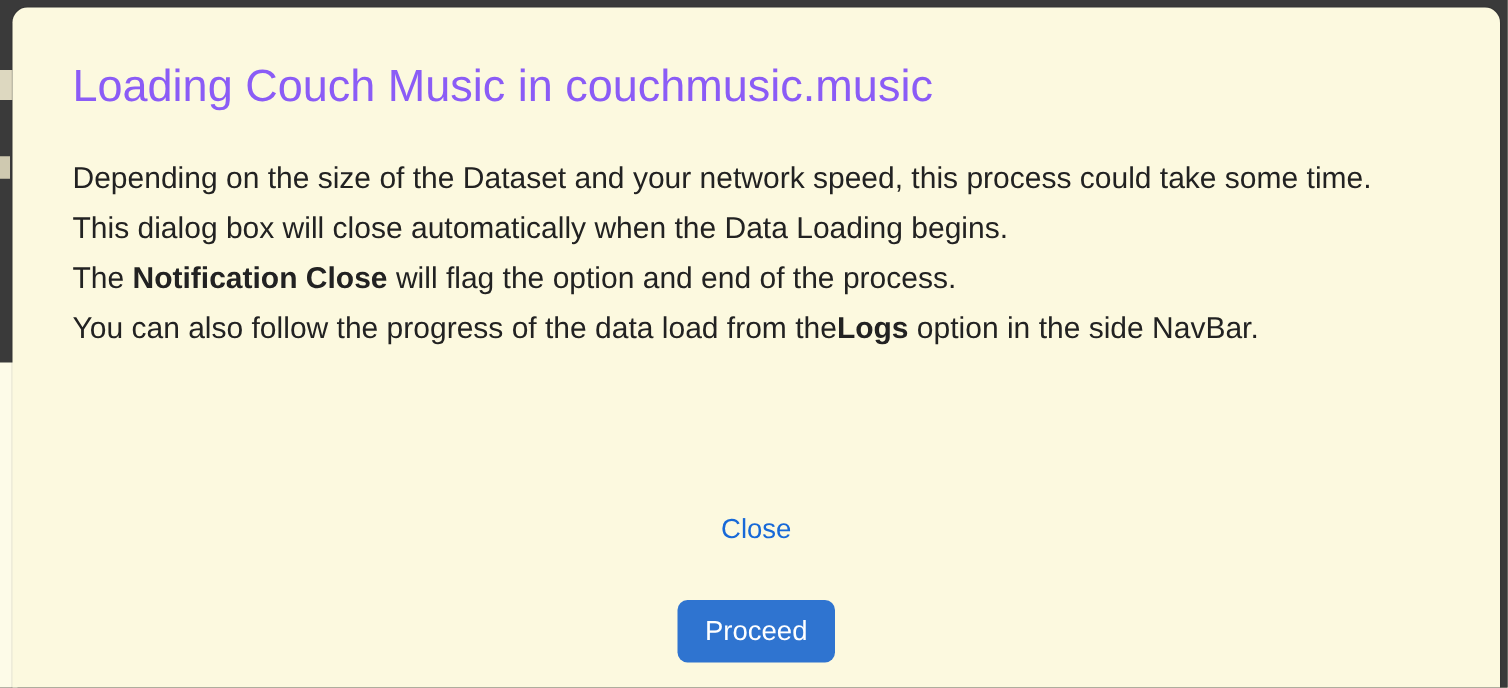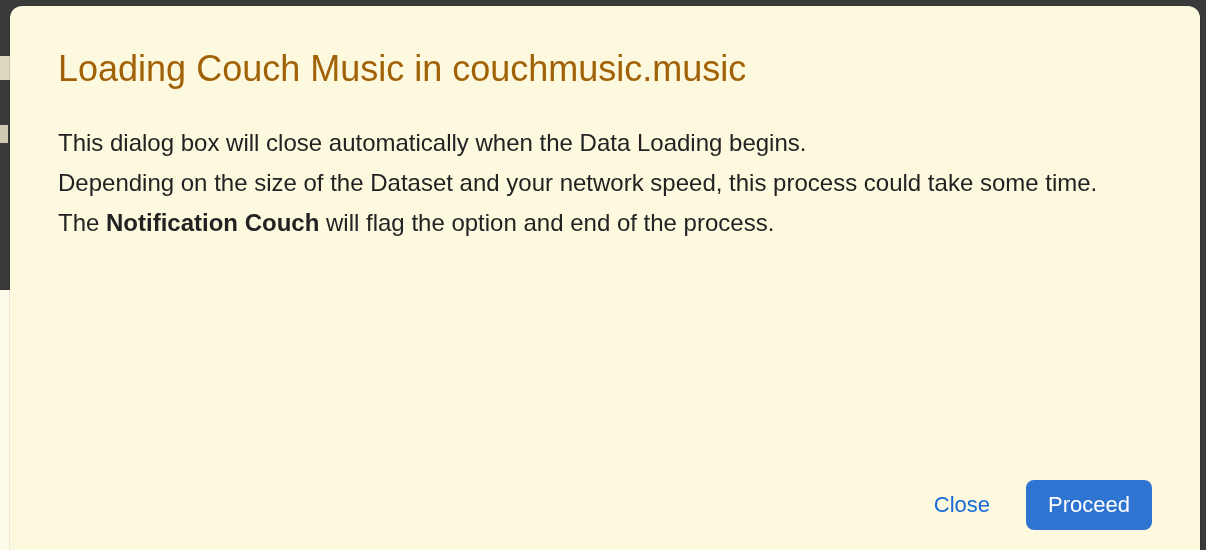--- a/index.html
+++ b/index.html
@@ -46,39 +46,40 @@
       border-top-left-radius: 12px;
       border-top-right-radius: 12px;
       padding: 40px 48px 20px 48px;
       display: flex;
       flex-direction: column;
       box-shadow: 0 0 0 1px rgba(0,0,0,0.08);
     }
     .modal-title {
       font-size: 36px;
       font-weight: 400;
-      color: #a16207;
+      color: #8b5cf6;
       margin: 0 0 32px 0;
       line-height: 1.25;
     }
     .modal-body {
       font-size: 24px;
       line-height: 1.67;
       color: #222;
       flex: 1;
     }
     .modal-body strong {
       font-weight: 700;
     }
     .modal-footer {
       display: flex;
       justify-content: flex-end;
       align-items: center;
-      gap: 14px;
+      gap: 32px;
       padding-top: 16px;
+      flex-direction: column;
     }
     .btn {
       font-size: 22px;
       padding: 12px 22px;
       border-radius: 8px;
       border: none;
       cursor: pointer;
       font-family: inherit;
     }
     .btn-link {
@@ -98,24 +99,27 @@
 <div class="backdrop">
   <div class="bg-frag-1"></div>
   <div class="bg-frag-2"></div>
   <div class="bg-frag-3"></div>
 </div>
 
 <div class="modal">
   <h1 class="modal-title">Loading Couch Music in couchmusic.music</h1>
 
   <div class="modal-body">
+    <div>Depending on the size of the Dataset and your network speed, this process could take some time.</div>
     <div>This dialog box will close automatically when the Data Loading begins.</div>
-    <div>Depending on the size of the Dataset and your network speed, this process could take some time.</div>
     <div>
-      <span>The </span><strong>Notification Couch</strong><span> will flag the option and end of the process.</span>
+      <span>The </span><strong>Notification Close</strong><span> will flag the option and end of the process.</span>
+    </div>
+    <div>
+      <span>You can also follow the progress of the data load from the</span><strong>Logs</strong><span> option in the side NavBar.</span>
     </div>
   </div>
 
   <div class="modal-footer">
     <button class="btn btn-link">Close</button>
     <button class="btn btn-primary">Proceed</button>
   </div>
 </div>
 
 </body></html>

